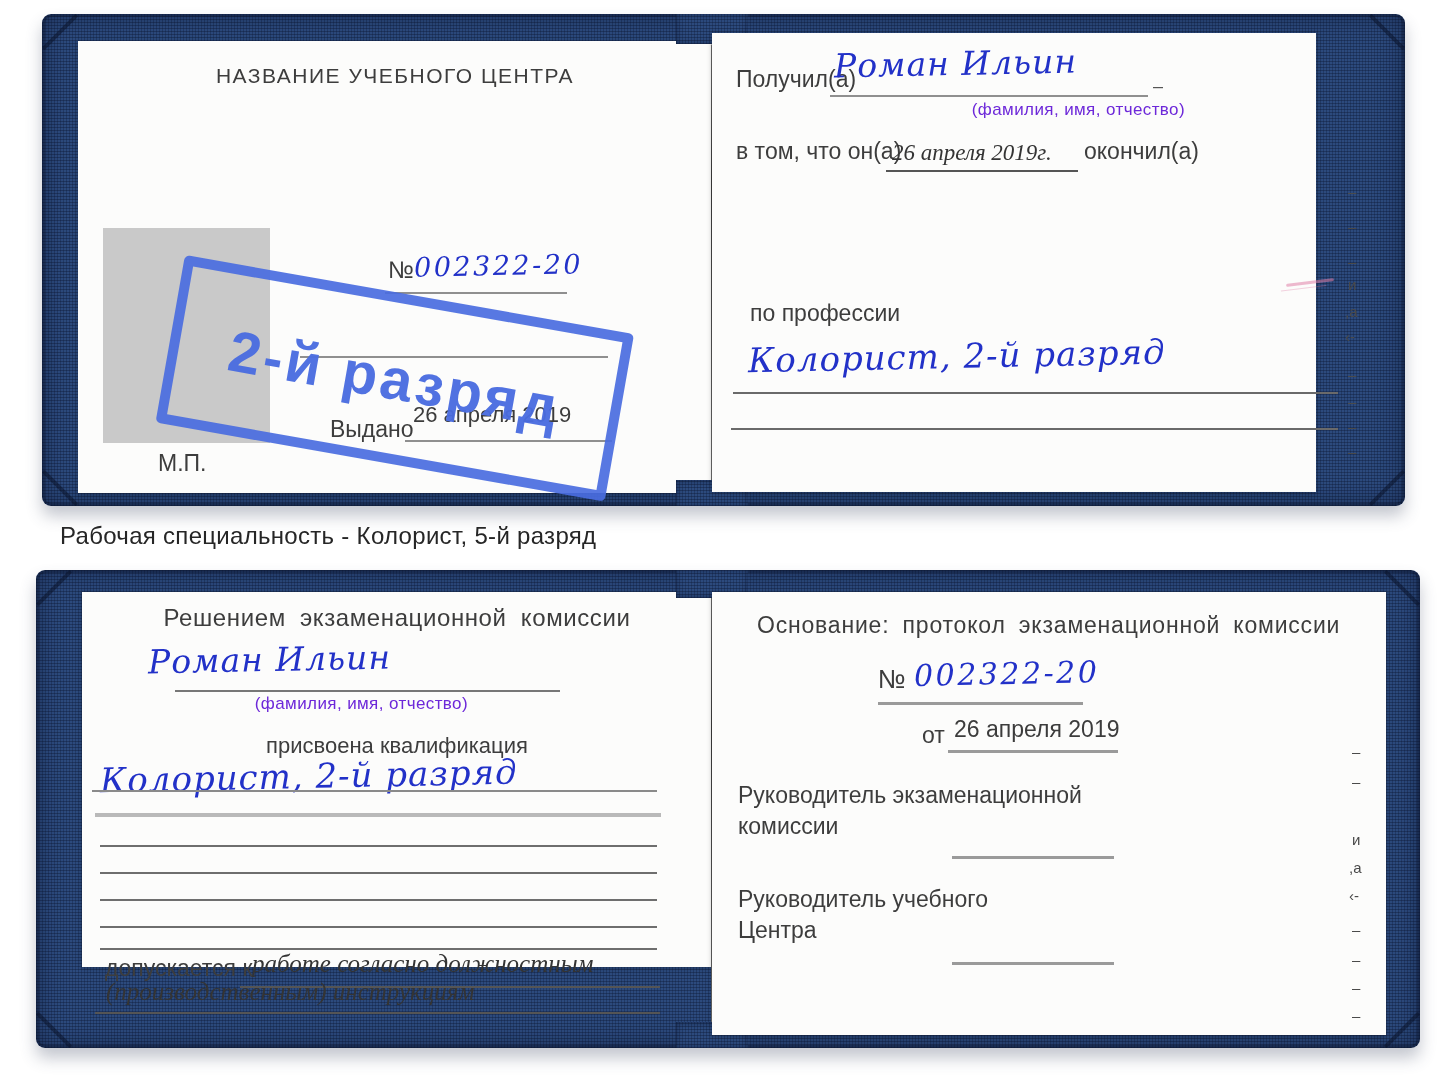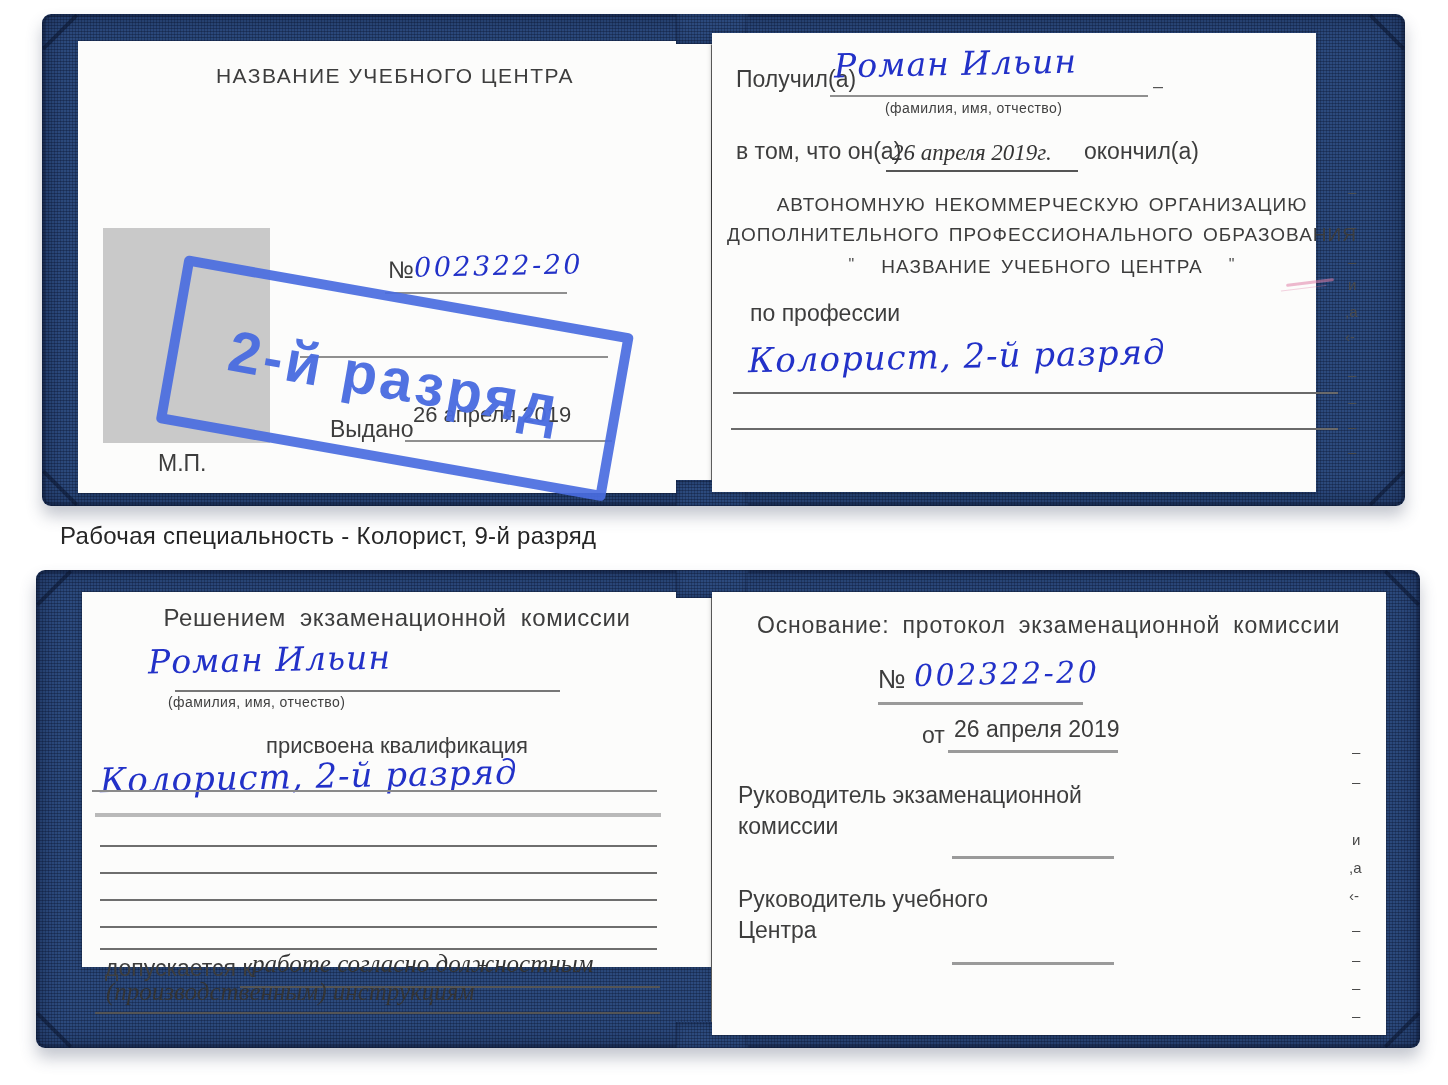--- a/index.html
+++ b/index.html
@@ -21,21 +21,21 @@
   }
   #cover-front{left:42px;top:14px;width:1363px;height:492px}
   #cover-back{left:36px;top:570px;width:1384px;height:478px}
   .fold{position:absolute;width:48px;height:4px;background:rgba(8,16,38,.5);border-radius:2px}
   .page{position:absolute;background:#fcfcfb;box-shadow:0 1px 5px rgba(0,0,0,.28)}
   .crease{position:absolute;width:3px;background:linear-gradient(#6a6a6a,#3c3c3c 30%,#555 70%,#6f6f6f);border-radius:2px}
   .tab{position:absolute;box-shadow:inset 0 0 6px rgba(5,12,35,.55)}
 
   .print{position:absolute;color:#3d3d3d;font-size:23px;white-space:nowrap}
   .cw{left:0;width:100%;text-align:center}
-  .hint{position:absolute;font-size:14px;color:#404040;letter-spacing:.4px;text-align:left;white-space:nowrap}
+  .hint{position:absolute;font-size:17px;color:#6d28d9;letter-spacing:.4px;text-align:right;white-space:nowrap}
   .rule{position:absolute;height:2px;background:#8f8f8f}
   .thin{height:1.5px;background:#6e6e6e}
   .thick{height:4px;background:#b9b9b9}
   .sig{height:3px;background:#9a9a9a}
   .hand{
     position:absolute;font-family:"DejaVu Serif",serif;font-style:italic;
     color:#2231c8;white-space:nowrap;transform:rotate(-1.2deg);letter-spacing:1px;
   }
   .hand-num{letter-spacing:2.5px}
   .ser{position:absolute;font-family:"Liberation Serif",serif;font-style:italic;color:#343434;white-space:nowrap}
@@ -89,44 +89,39 @@
   <div class="page" style="left:670px;top:19px;width:604px;height:459px">
     <span class="print" style="left:24px;top:33px">Получил(а)</span>
     <span class="hand" style="left:122px;top:11px;font-size:33px">Роман Ильин</span>
     <div class="rule" style="left:118px;top:62px;width:318px"></div>
     <span class="print" style="left:441px;top:43px;font-size:18px;color:#555">–</span>
     <div class="hint" style="left:173px;top:67px;width:300px">(фамилия, имя, отчество)</div>
     <span class="print" style="left:24px;top:105px">в том, что он(а)</span>
     <span class="ser" style="left:180px;top:107px;font-size:23px">26 апреля 2019г.</span>
     <div class="rule" style="left:174px;top:137px;width:192px;background:#555"></div>
     <span class="print" style="left:372px;top:105px">окончил(а)</span>
-    <div class="org">
-      <div>АВТОНОМНУЮ НЕКОММЕРЧЕСКУЮ ОРГАНИЗАЦИЮ</div>
-      <div>ДОПОЛНИТЕЛЬНОГО ПРОФЕССИОНАЛЬНОГО ОБРАЗОВАНИЯ</div>
-      <div><span class="q">"</span><span>НАЗВАНИЕ УЧЕБНОГО ЦЕНТРА</span><span class="q">"</span></div>
-    </div>
     <span class="print" style="left:38px;top:267px">по профессии</span>
     <span class="hand" style="left:36px;top:303px;font-size:34px">Колорист, 2-й разряд</span>
     <div class="rule" style="left:21px;top:359px;width:605px;background:#6a6a6a"></div>
     <div class="rule" style="left:19px;top:395px;width:607px;background:#6a6a6a"></div>
     <div class="pink" style="left:574px;top:248px"></div>
     <span class="edge" style="left:636px;top:150px">–</span>
     <span class="edge" style="left:636px;top:185px">–</span>
     <span class="edge" style="left:636px;top:220px">–</span>
     <span class="edge" style="left:636px;top:243px">и</span>
     <span class="edge" style="left:633px;top:270px">,а</span>
     <span class="edge" style="left:633px;top:295px">‹-</span>
     <span class="edge" style="left:636px;top:333px">–</span>
     <span class="edge" style="left:636px;top:360px">–</span>
     <span class="edge" style="left:636px;top:385px">–</span>
     <span class="edge" style="left:636px;top:410px">–</span>
   </div>
 </section>
 
-<div id="caption">Рабочая специальность - Колорист, 9-й разряд</div>
+<div id="caption">Рабочая специальность - Колорист, 5-й разряд</div>
 
 <section class="cover navy" id="cover-back">
   <div class="fold" style="left:-6px;top:16px;transform:rotate(-45deg)"></div>
   <div class="fold" style="right:-6px;top:16px;transform:rotate(45deg)"></div>
   <div class="fold" style="left:-6px;bottom:16px;transform:rotate(45deg)"></div>
   <div class="fold" style="right:-6px;bottom:16px;transform:rotate(-45deg)"></div>
 
   <div class="page" style="left:46px;top:22px;width:630px;height:375px">
     <div class="print cw spaced" style="top:12px;font-size:24px">Решением экзаменационной комиссии</div>
     <span class="hand" style="left:66px;top:48px;font-size:33px">Роман Ильин</span>

